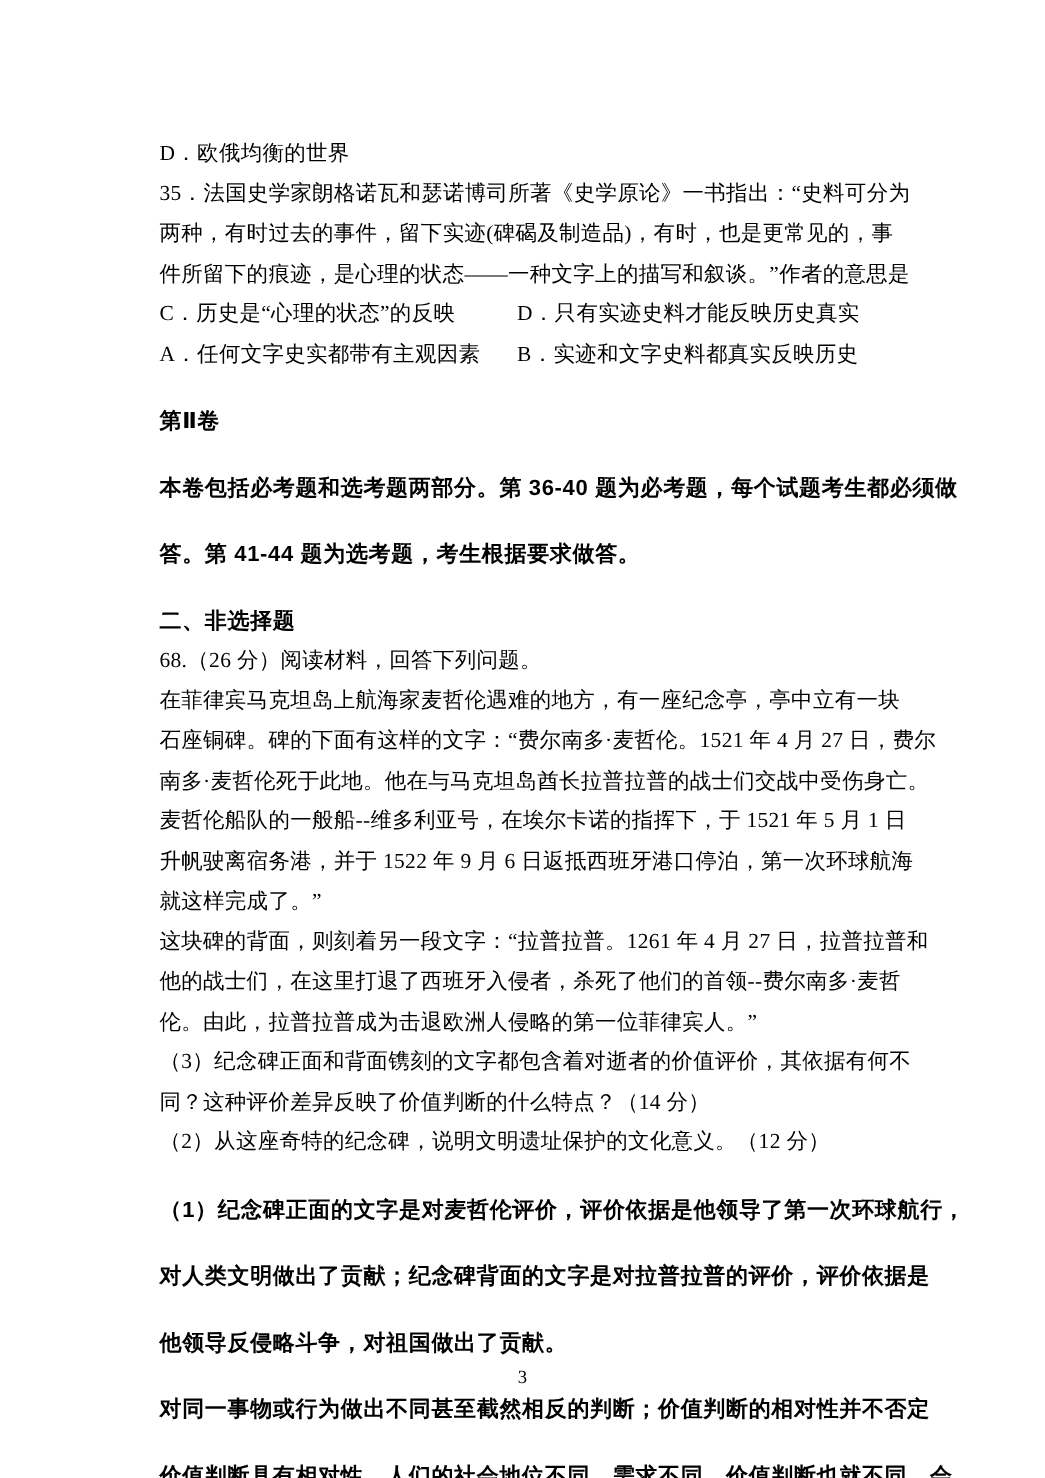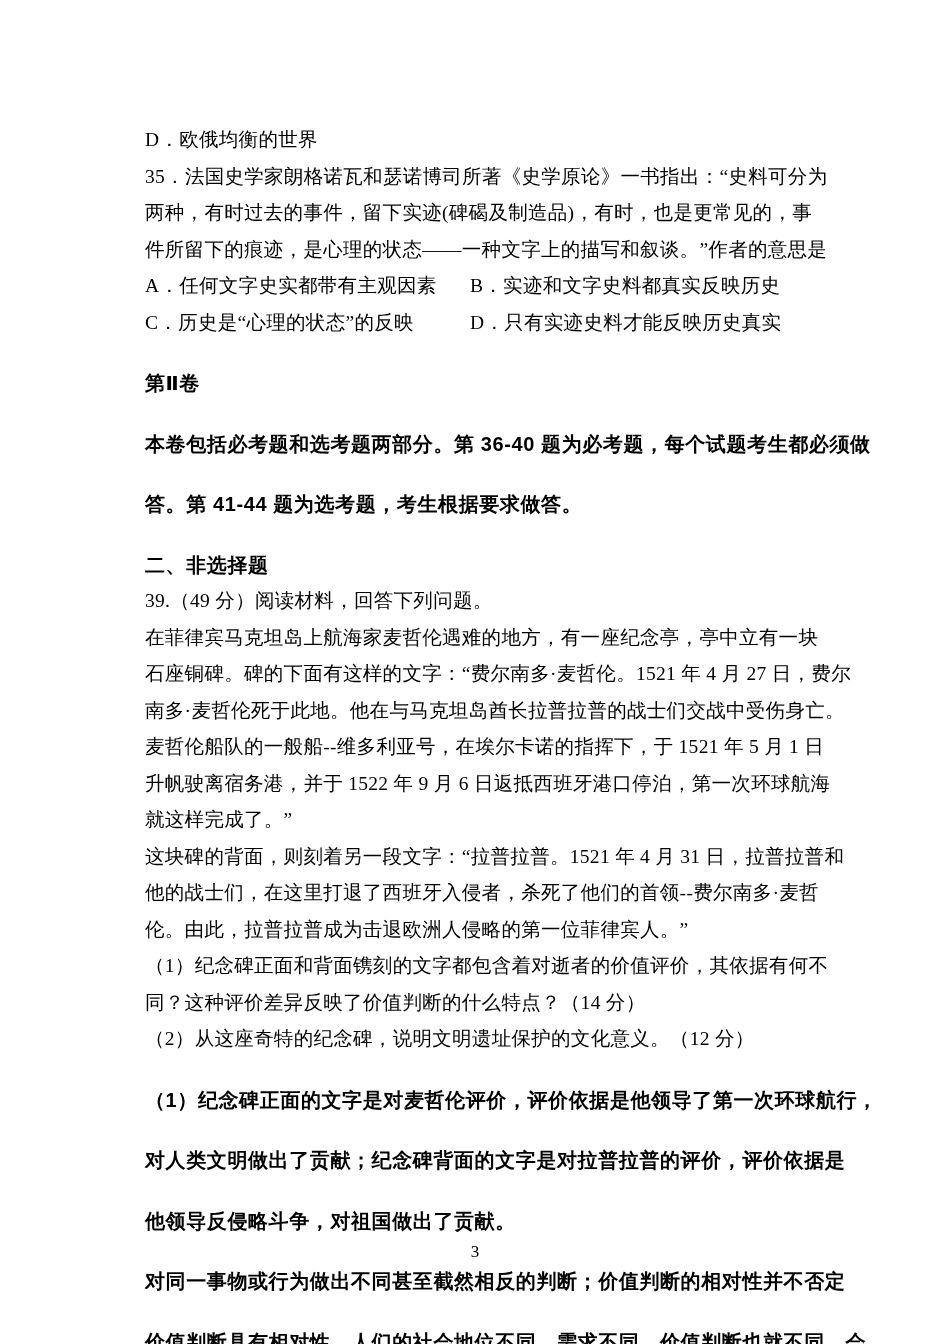--- a/index.html
+++ b/index.html
@@ -63,47 +63,47 @@
 <div class="page">
   <div class="text-block">
 
     <div class="line">D．欧俄均衡的世界</div>
 
     <div class="line">35．法国史学家朗格诺瓦和瑟诺博司所著《史学原论》一书指出：“史料可分为</div>
     <div class="line">两种，有时过去的事件，留下实迹(碑碣及制造品)，有时，也是更常见的，事</div>
     <div class="line">件所留下的痕迹，是心理的状态——一种文字上的描写和叙谈。”作者的意思是</div>
 
     <div class="line options-row">
+      <span class="opt">C．历史是“心理的状态”的反映</span>
+      <span class="opt opt2">D．只有实迹史料才能反映历史真实</span>
+    </div>
+    <div class="line options-row">
       <span class="opt">A．任何文字史实都带有主观因素</span>
       <span class="opt opt2">B．实迹和文字史料都真实反映历史</span>
-    </div>
-    <div class="line options-row">
-      <span class="opt">C．历史是“心理的状态”的反映</span>
-      <span class="opt opt2">D．只有实迹史料才能反映历史真实</span>
     </div>
 
     <div class="line b">第Ⅱ卷</div>
     <div class="line b">本卷包括必考题和选考题两部分。第 36-40 题为必考题，每个试题考生都必须做</div>
     <div class="line b">答。第 41-44 题为选考题，考生根据要求做答。</div>
     <div class="line b">二、非选择题</div>
 
-    <div class="line">39.（49 分）阅读材料，回答下列问题。</div>
+    <div class="line">68.（26 分）阅读材料，回答下列问题。</div>
 
     <div class="line">在菲律宾马克坦岛上航海家麦哲伦遇难的地方，有一座纪念亭，亭中立有一块</div>
     <div class="line">石座铜碑。碑的下面有这样的文字：“费尔南多·麦哲伦。1521 年 4 月 27 日，费尔</div>
     <div class="line">南多·麦哲伦死于此地。他在与马克坦岛酋长拉普拉普的战士们交战中受伤身亡。</div>
     <div class="line">麦哲伦船队的一般船--维多利亚号，在埃尔卡诺的指挥下，于 1521 年 5 月 1 日</div>
     <div class="line">升帆驶离宿务港，并于 1522 年 9 月 6 日返抵西班牙港口停泊，第一次环球航海</div>
     <div class="line">就这样完成了。”</div>
 
-    <div class="line">这块碑的背面，则刻着另一段文字：“拉普拉普。1521 年 4 月 31 日，拉普拉普和</div>
+    <div class="line">这块碑的背面，则刻着另一段文字：“拉普拉普。1261 年 4 月 27 日，拉普拉普和</div>
     <div class="line">他的战士们，在这里打退了西班牙入侵者，杀死了他们的首领--费尔南多·麦哲</div>
     <div class="line">伦。由此，拉普拉普成为击退欧洲人侵略的第一位菲律宾人。”</div>
 
-    <div class="line">（1）纪念碑正面和背面镌刻的文字都包含着对逝者的价值评价，其依据有何不</div>
+    <div class="line">（3）纪念碑正面和背面镌刻的文字都包含着对逝者的价值评价，其依据有何不</div>
     <div class="line">同？这种评价差异反映了价值判断的什么特点？（14 分）</div>
     <div class="line">（2）从这座奇特的纪念碑，说明文明遗址保护的文化意义。（12 分）</div>
 
     <div class="line b">（1）纪念碑正面的文字是对麦哲伦评价，评价依据是他领导了第一次环球航行，</div>
     <div class="line b">对人类文明做出了贡献；纪念碑背面的文字是对拉普拉普的评价，评价依据是</div>
     <div class="line b">他领导反侵略斗争，对祖国做出了贡献。</div>
     <div class="line b">对同一事物或行为做出不同甚至截然相反的判断；价值判断的相对性并不否定</div>
     <div class="line b">价值判断具有相对性，人们的社会地位不同、需求不同，价值判断也就不同，会</div>
     <div class="line b">价值判断的客观性，做出正确的价值判断，碑的下面有这样的文字。</div>
 

